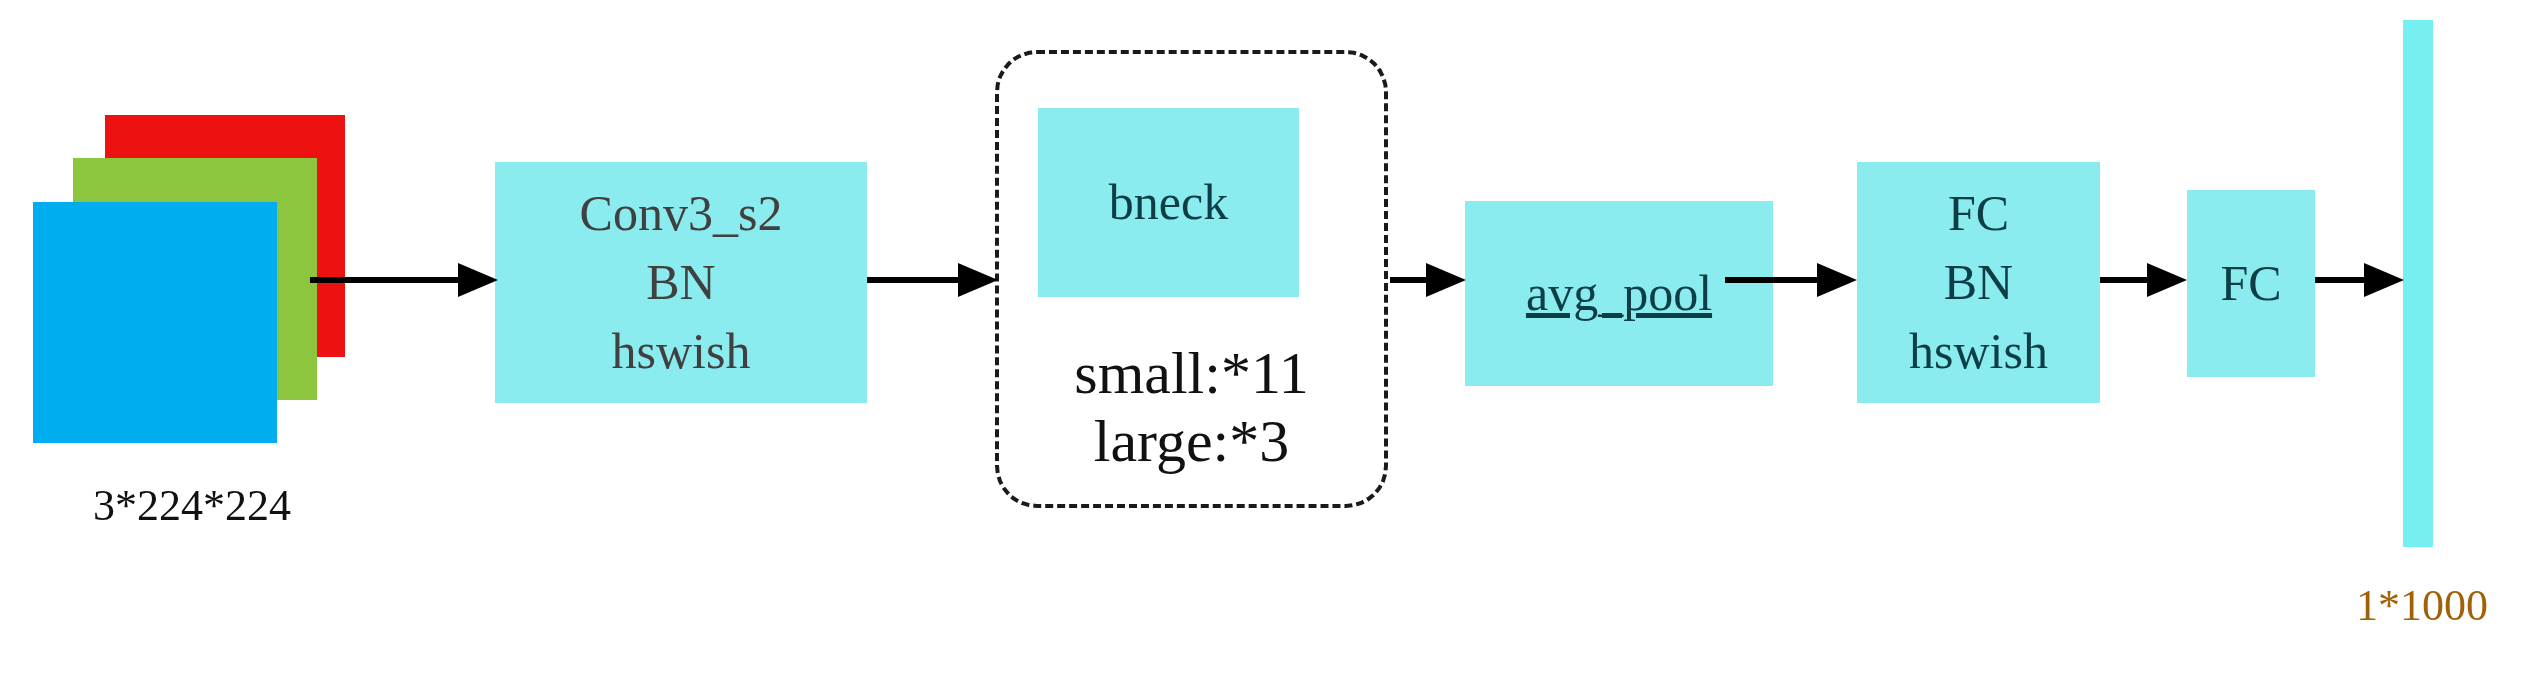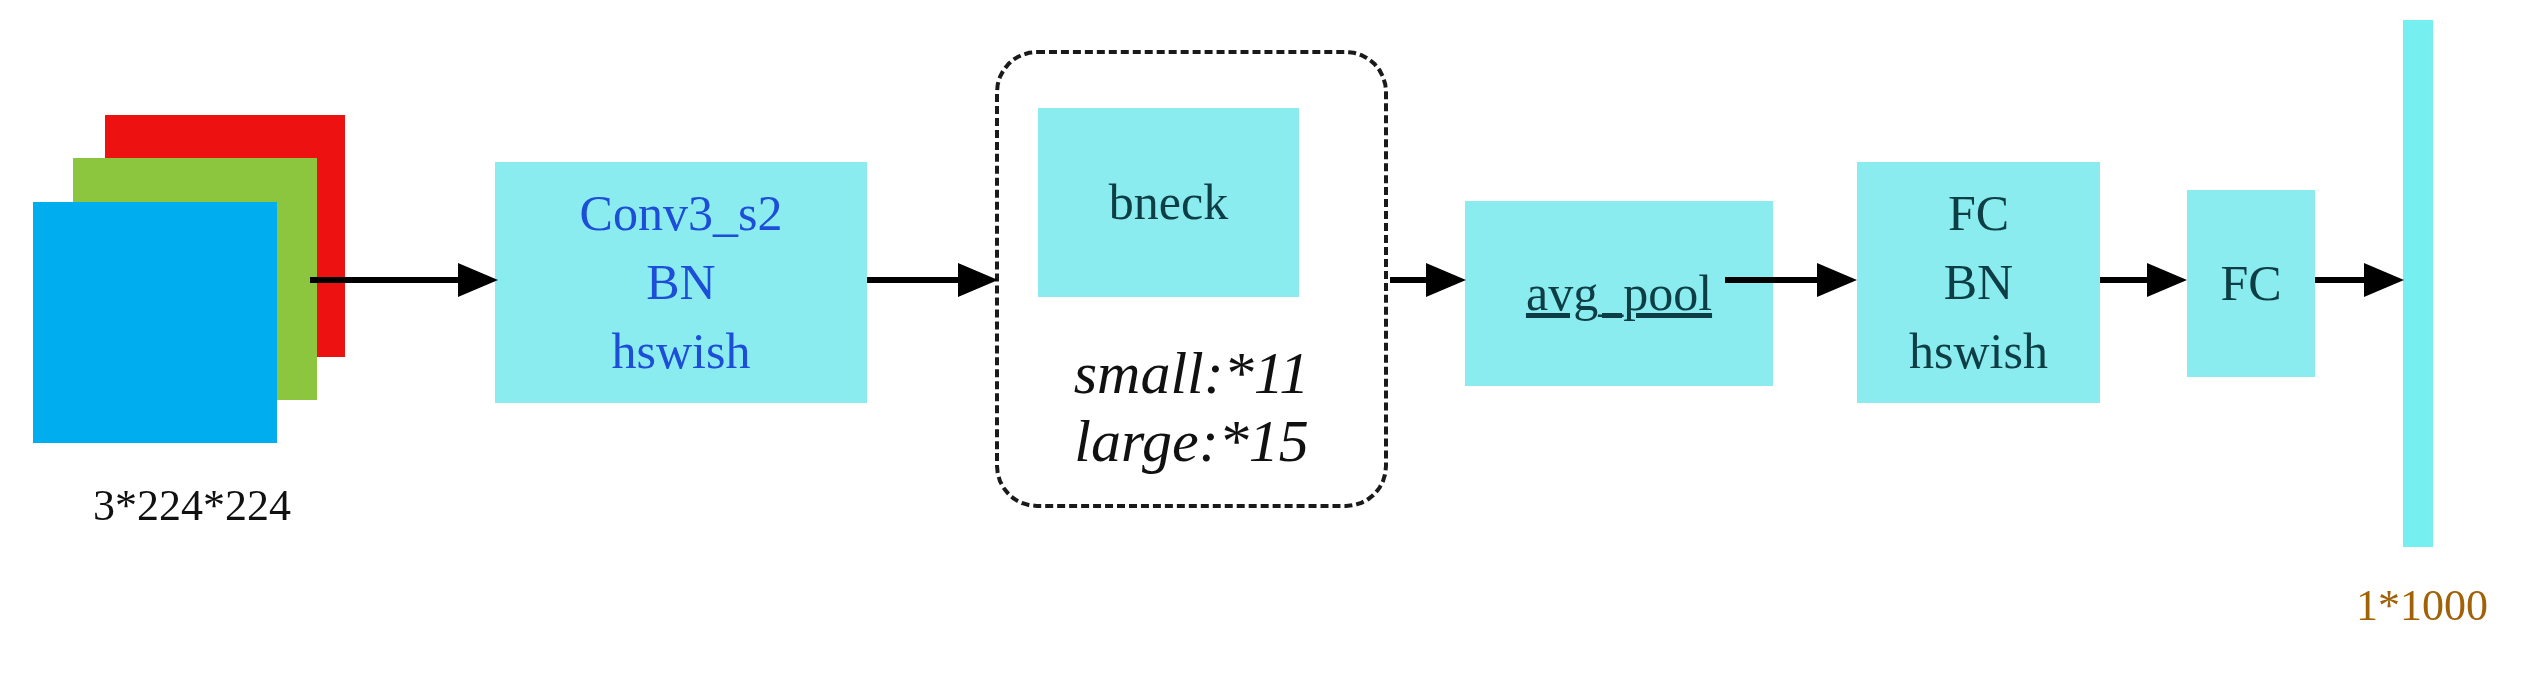--- a/index.html
+++ b/index.html
@@ -51,21 +51,20 @@
     box-sizing:border-box;
     z-index:5;
     background:transparent;
   }
   .notes{
     position:absolute;
     left:995px;top:339px;width:393px;
     font-size:60px;line-height:68px;
     color:#111111;text-align:center;white-space:nowrap;
     z-index:6;
-    font-style:italic;
   }
 
   
   .bar{
     position:absolute;
     left:2403px;top:20px;width:30px;height:527px;
     background:#76EFF0;
     z-index:4;
   }
 
@@ -95,38 +94,38 @@
   <div class="sq sq-red" style="background-color: rgb(238, 17, 17);"></div>
   <div class="sq sq-green" style="background-color: rgb(140, 198, 63);"></div>
   <div class="sq sq-blue" style="background-color: rgb(0, 174, 239);"></div>
   <div class="dim-label input-dim" style="color: rgb(17, 17, 17);">3*224*224</div>
 
   <div class="arrow a1">
     <div class="shaft" style="background-color: rgb(0, 0, 0);"></div>
     <div class="head" style="border-left-color: rgb(0, 0, 0);"></div>
   </div>
 
-  <div class="box conv" style="background-color: rgb(138, 236, 238); color: #1d4ed8;">
+  <div class="box conv" style="background-color: rgb(138, 236, 238); color: #404040;">
     <span>Conv3_s2</span>
     <span>BN</span>
     <span>hswish</span>
   </div>
 
   <div class="arrow a2">
     <div class="shaft" style="background-color: rgb(0, 0, 0);"></div>
     <div class="head" style="border-left-color: rgb(0, 0, 0);"></div>
   </div>
 
   <div class="dashed" style="border-color: rgb(26, 26, 26);"></div>
   <div class="box bneck" style="background-color: rgb(138, 236, 238); color: rgb(13, 62, 70);">
     <span>bneck</span>
   </div>
   <div class="notes" style="color: rgb(17, 17, 17);">
     <div>small:*11</div>
-    <div>large:*15</div>
+    <div>large:*3</div>
   </div>
 
   <div class="arrow a3">
     <div class="shaft" style="background-color: rgb(0, 0, 0);"></div>
     <div class="head" style="border-left-color: rgb(0, 0, 0);"></div>
   </div>
 
   <div class="box avgpool" style="background-color: rgb(138, 236, 238); color: rgb(13, 62, 70);">
     <span>avg_pool</span>
   </div>

